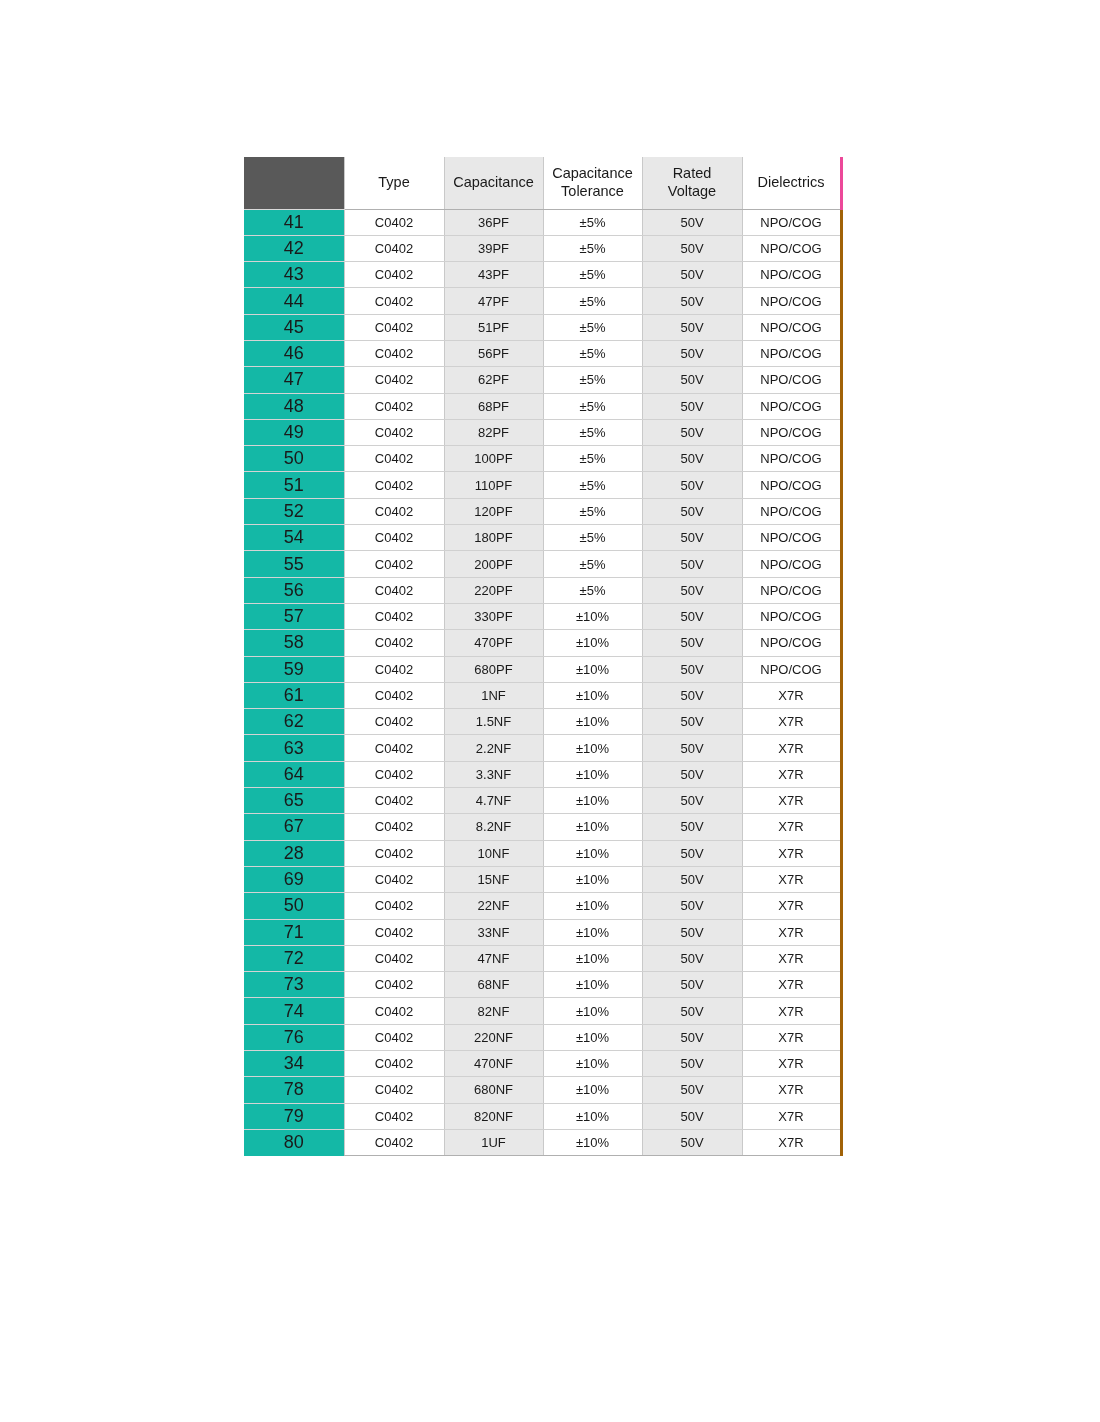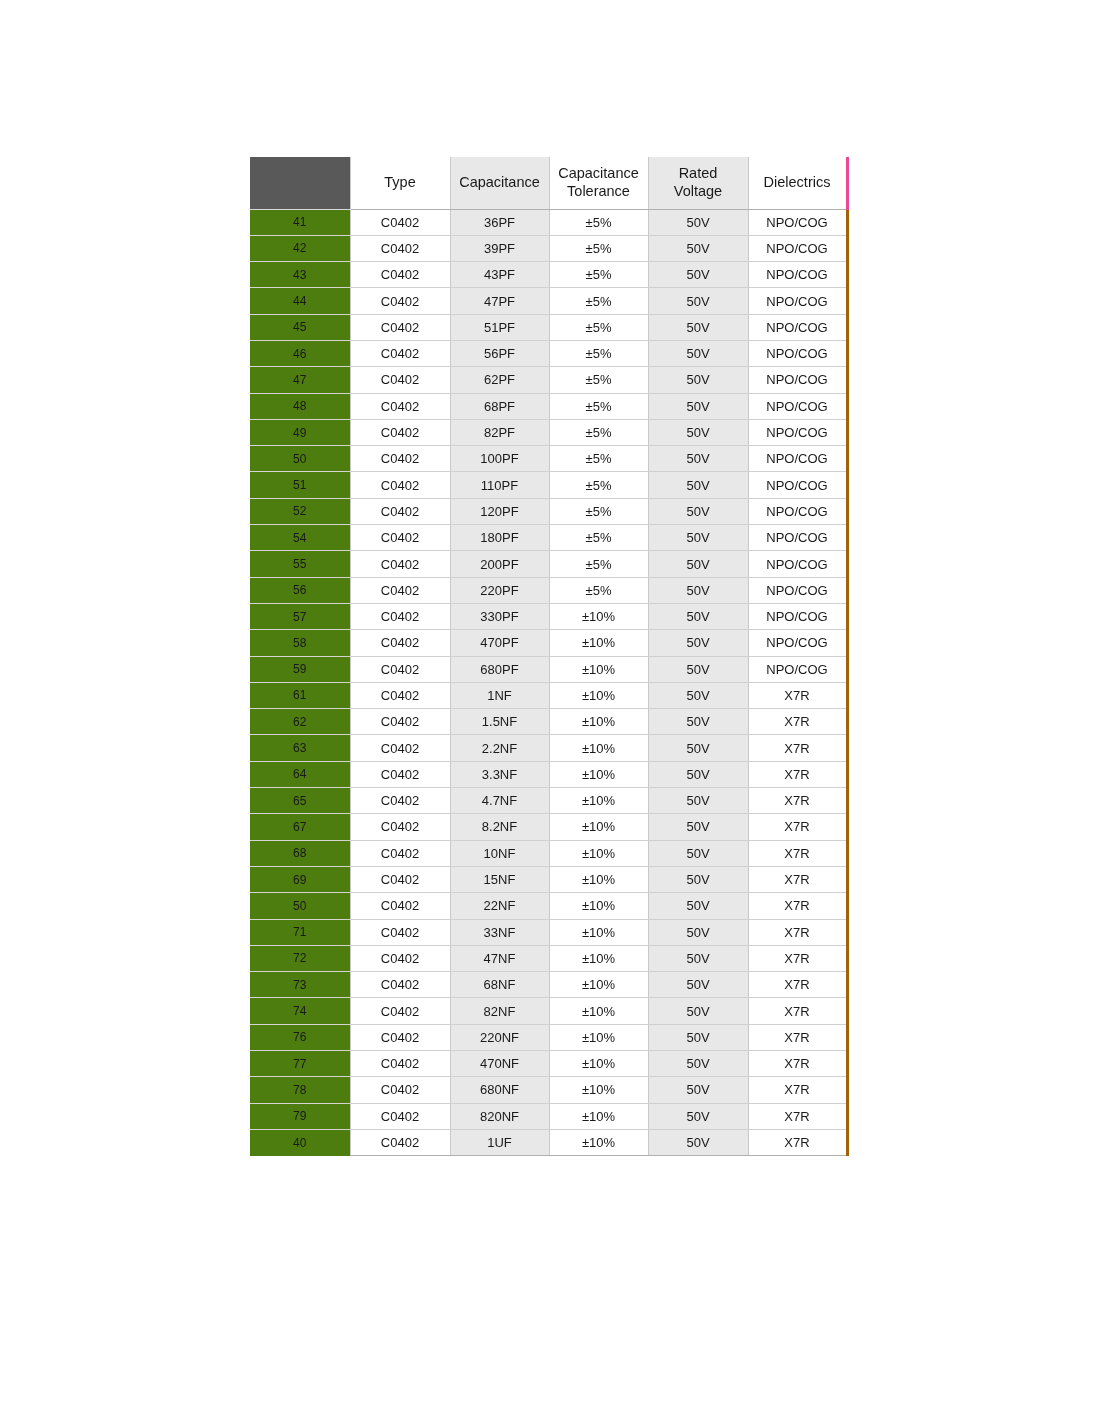--- a/index.html
+++ b/index.html
@@ -17,21 +17,21 @@
   #page {
     position: relative;
     width: 1100px;
     height: 1422px;
     background: #ffffff;
     overflow: hidden;
   }
 
   #spec-table {
     position: absolute;
-    left: 250px;
+    left: 244px;
     top: 157px;
     width: 597px;
     border-collapse: collapse;
     table-layout: fixed;
   }
 
   #spec-table td, #spec-table th {
     padding: 0;
     margin: 0;
     vertical-align: middle;
@@ -70,23 +70,23 @@
     background: #e8e8e8;
   }
   th.h-cell.last {
     border-right: 3px solid #ec4899;
   }
 
   
   tbody tr { height: 26.3px; }
 
   td.idx {
-    background: #4d7c0f;
+    background: #14b8a6;
     color: #ffffff;
-    font-size: 12px;
+    font-size: 18px;
     font-weight: normal;
     border-bottom: 1px solid #d4d4d4;
   }
   tbody tr:last-child td.idx {
     border-bottom: none;
   }
 
   td.cell {
     font-size: 13px;
     background: #ffffff;
@@ -322,21 +322,21 @@
         </tr>
         <tr>
           <td class="idx">67</td>
           <td class="cell">C0402</td>
           <td class="cell shaded">8.2NF</td>
           <td class="cell">±10%</td>
           <td class="cell shaded">50V</td>
           <td class="cell last">X7R</td>
         </tr>
         <tr>
-          <td class="idx">68</td>
+          <td class="idx">28</td>
           <td class="cell">C0402</td>
           <td class="cell shaded">10NF</td>
           <td class="cell">±10%</td>
           <td class="cell shaded">50V</td>
           <td class="cell last">X7R</td>
         </tr>
         <tr>
           <td class="idx">69</td>
           <td class="cell">C0402</td>
           <td class="cell shaded">15NF</td>
@@ -386,21 +386,21 @@
         </tr>
         <tr>
           <td class="idx">76</td>
           <td class="cell">C0402</td>
           <td class="cell shaded">220NF</td>
           <td class="cell">±10%</td>
           <td class="cell shaded">50V</td>
           <td class="cell last">X7R</td>
         </tr>
         <tr>
-          <td class="idx">77</td>
+          <td class="idx">34</td>
           <td class="cell">C0402</td>
           <td class="cell shaded">470NF</td>
           <td class="cell">±10%</td>
           <td class="cell shaded">50V</td>
           <td class="cell last">X7R</td>
         </tr>
         <tr>
           <td class="idx">78</td>
           <td class="cell">C0402</td>
           <td class="cell shaded">680NF</td>
@@ -410,21 +410,21 @@
         </tr>
         <tr>
           <td class="idx">79</td>
           <td class="cell">C0402</td>
           <td class="cell shaded">820NF</td>
           <td class="cell">±10%</td>
           <td class="cell shaded">50V</td>
           <td class="cell last">X7R</td>
         </tr>
         <tr>
-          <td class="idx">40</td>
+          <td class="idx">80</td>
           <td class="cell">C0402</td>
           <td class="cell shaded">1UF</td>
           <td class="cell">±10%</td>
           <td class="cell shaded">50V</td>
           <td class="cell last">X7R</td>
         </tr>
       </tbody>
   </table>
 
 </div>

